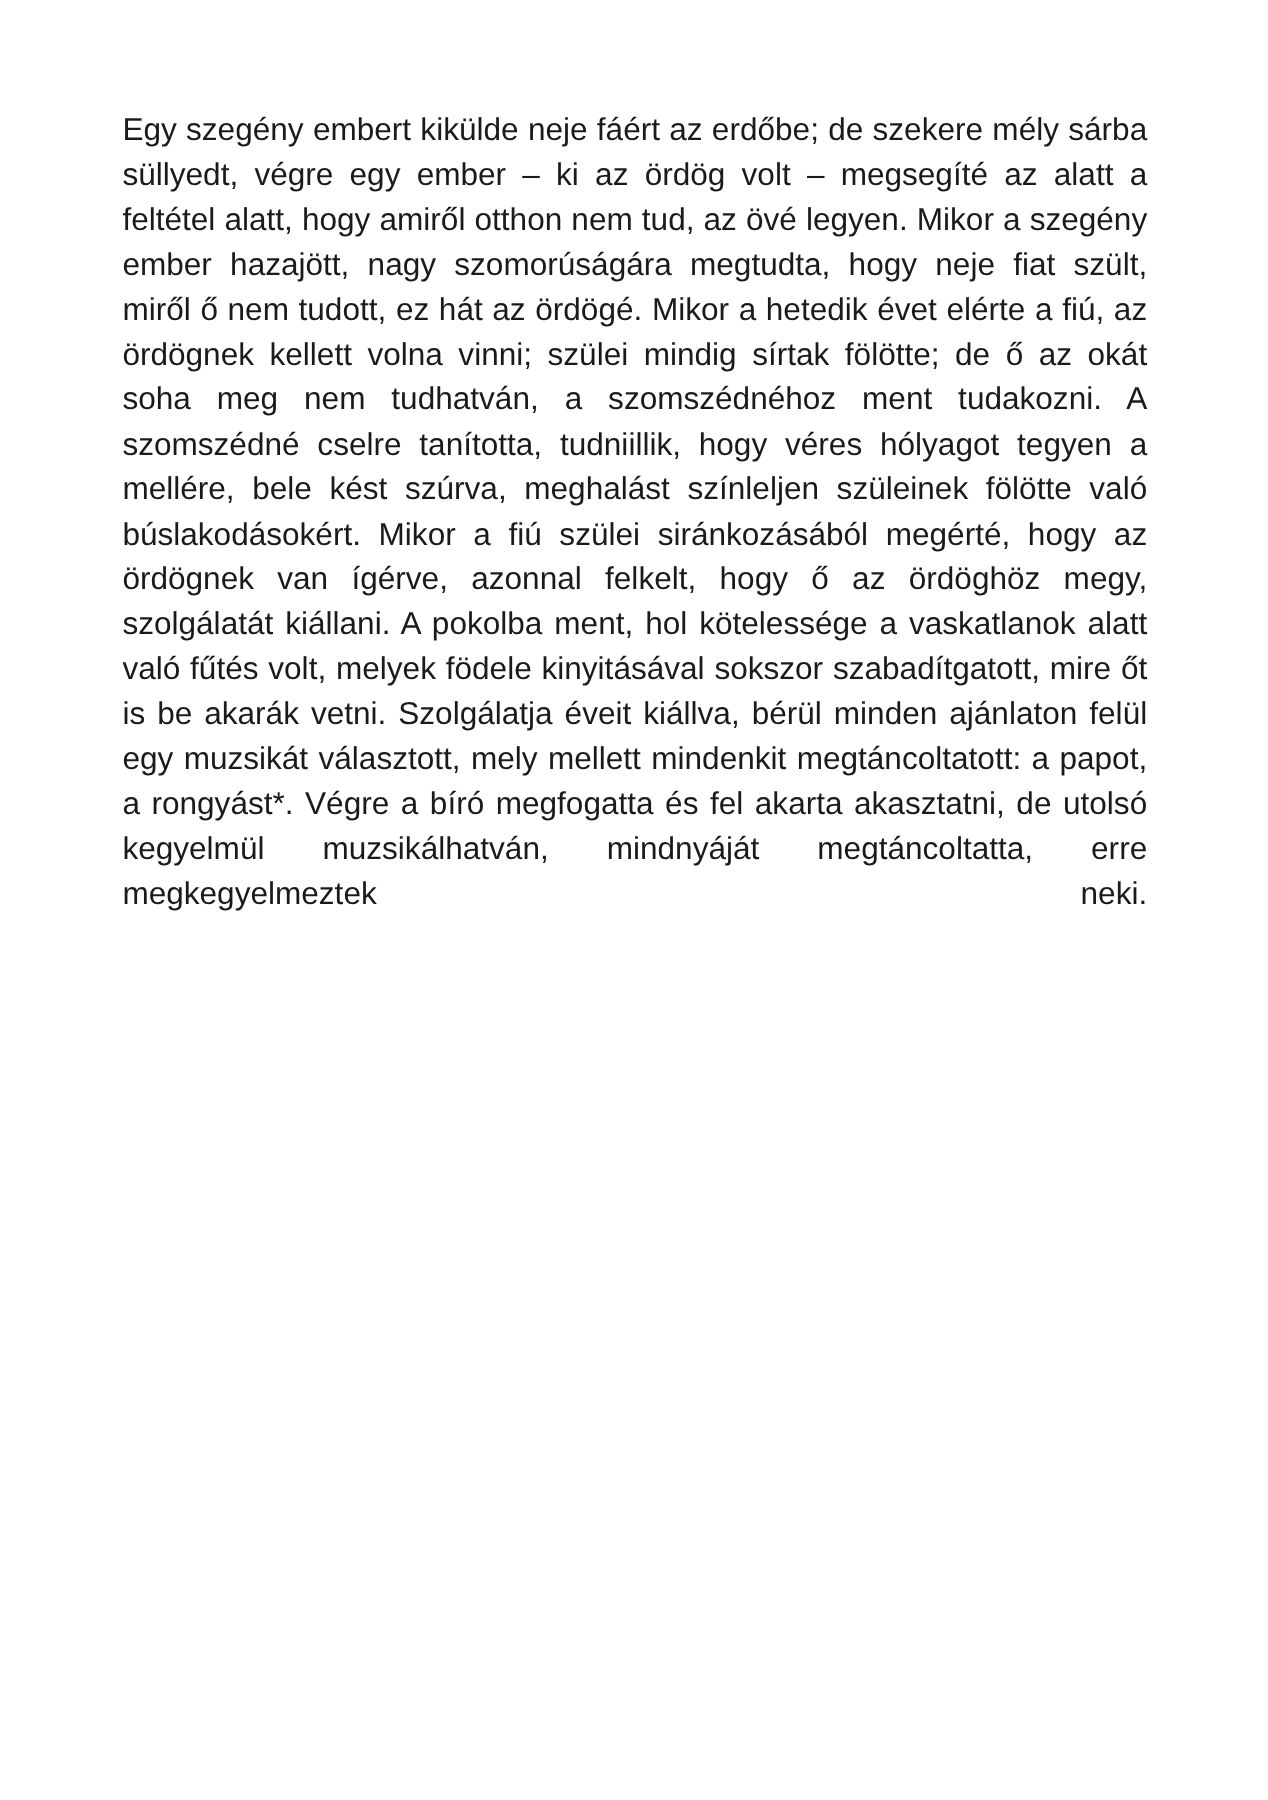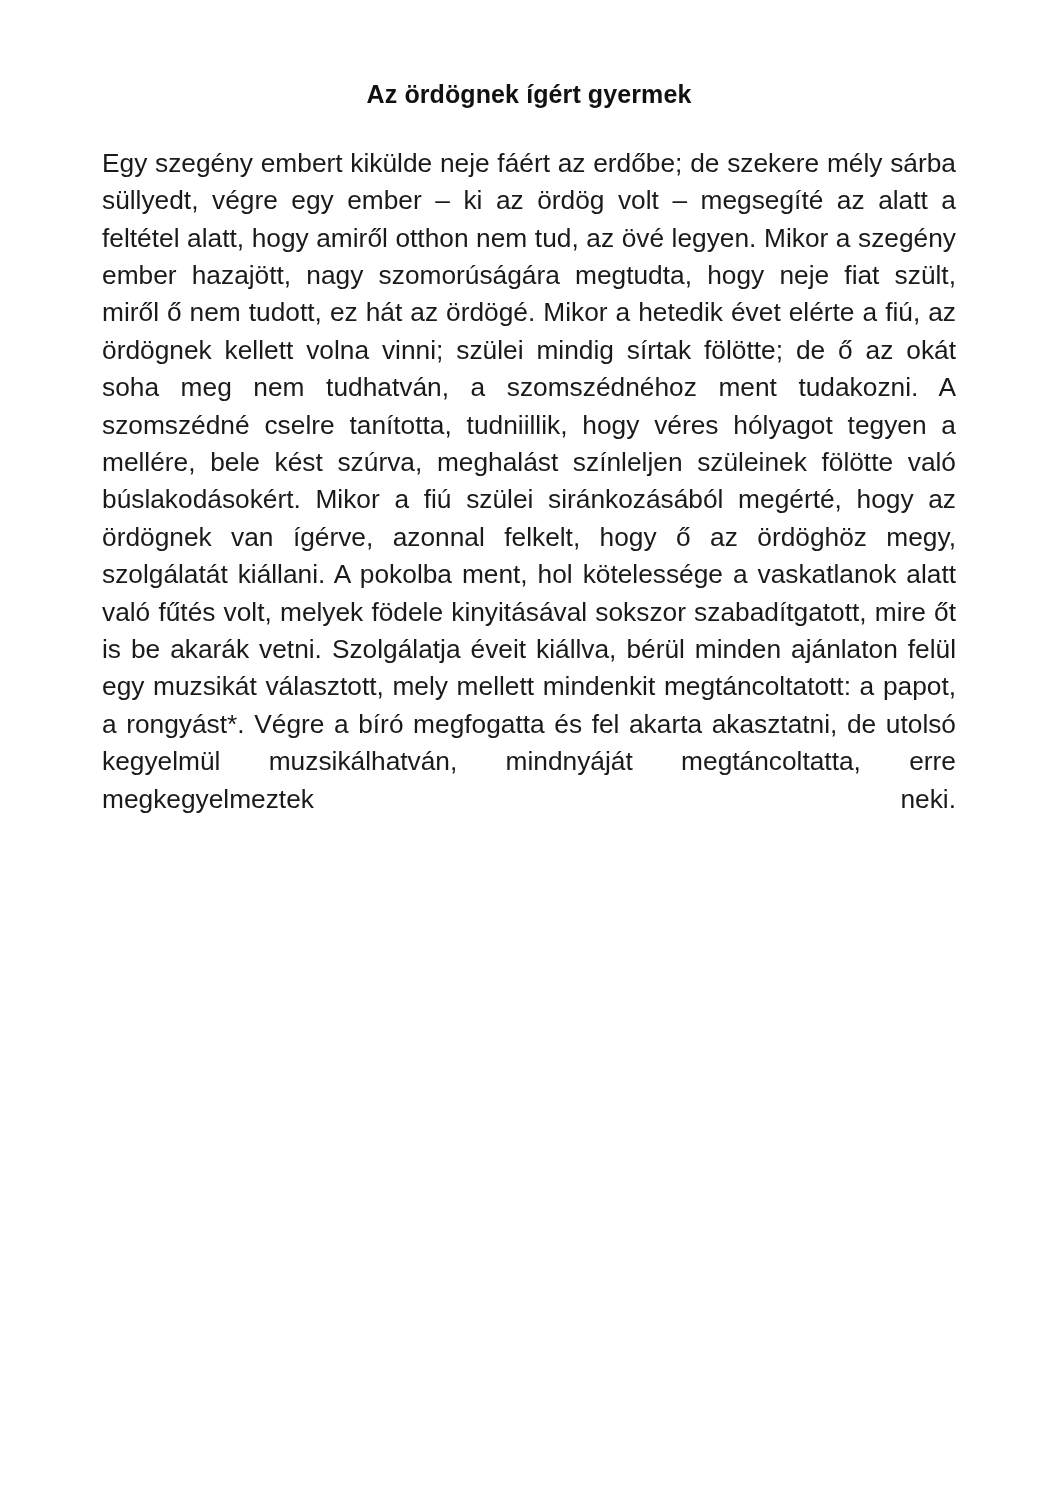--- a/index.html
+++ b/index.html
@@ -55,19 +55,18 @@
     width: 100%;
   }
 </style>
 </head>
 <body>
 
 <div class="page">
 
   <div class="doc-body">
 
-    <h1 class="doc-title">Az ördögnek ígért gyermek</h1>
 
     <p class="doc-paragraph">Egy szegény embert kikülde neje fáért az erdőbe; de szekere mély sárba süllyedt, végre egy ember – ki az ördög volt – megsegíté az alatt a feltétel alatt, hogy amiről otthon nem tud, az övé legyen. Mikor a szegény ember hazajött, nagy szomorúságára megtudta, hogy neje fiat szült, miről ő nem tudott, ez hát az ördögé. Mikor a hetedik évet elérte a fiú, az ördögnek kellett volna vinni; szülei mindig sírtak fölötte; de ő az okát soha meg nem tudhatván, a szomszédnéhoz ment tudakozni. A szomszédné cselre tanította, tudniillik, hogy véres hólyagot tegyen a mellére, bele kést szúrva, meghalást színleljen szüleinek fölötte való búslakodásokért. Mikor a fiú szülei siránkozásából megérté, hogy az ördögnek van ígérve, azonnal felkelt, hogy ő az ördöghöz megy, szolgálatát kiállani. A pokolba ment, hol kötelessége a vaskatlanok alatt való fűtés volt, melyek födele kinyitásával sokszor szabadítgatott, mire őt is be akarák vetni. Szolgálatja éveit kiállva, bérül minden ajánlaton felül egy muzsikát választott, mely mellett mindenkit megtáncoltatott: a papot, a rongyást*. Végre a bíró megfogatta és fel akarta akasztatni, de utolsó kegyelmül muzsikálhatván, mindnyáját megtáncoltatta, erre megkegyelmeztek neki.</p>
 
   </div>
 
 </div>
 
 </body></html>

